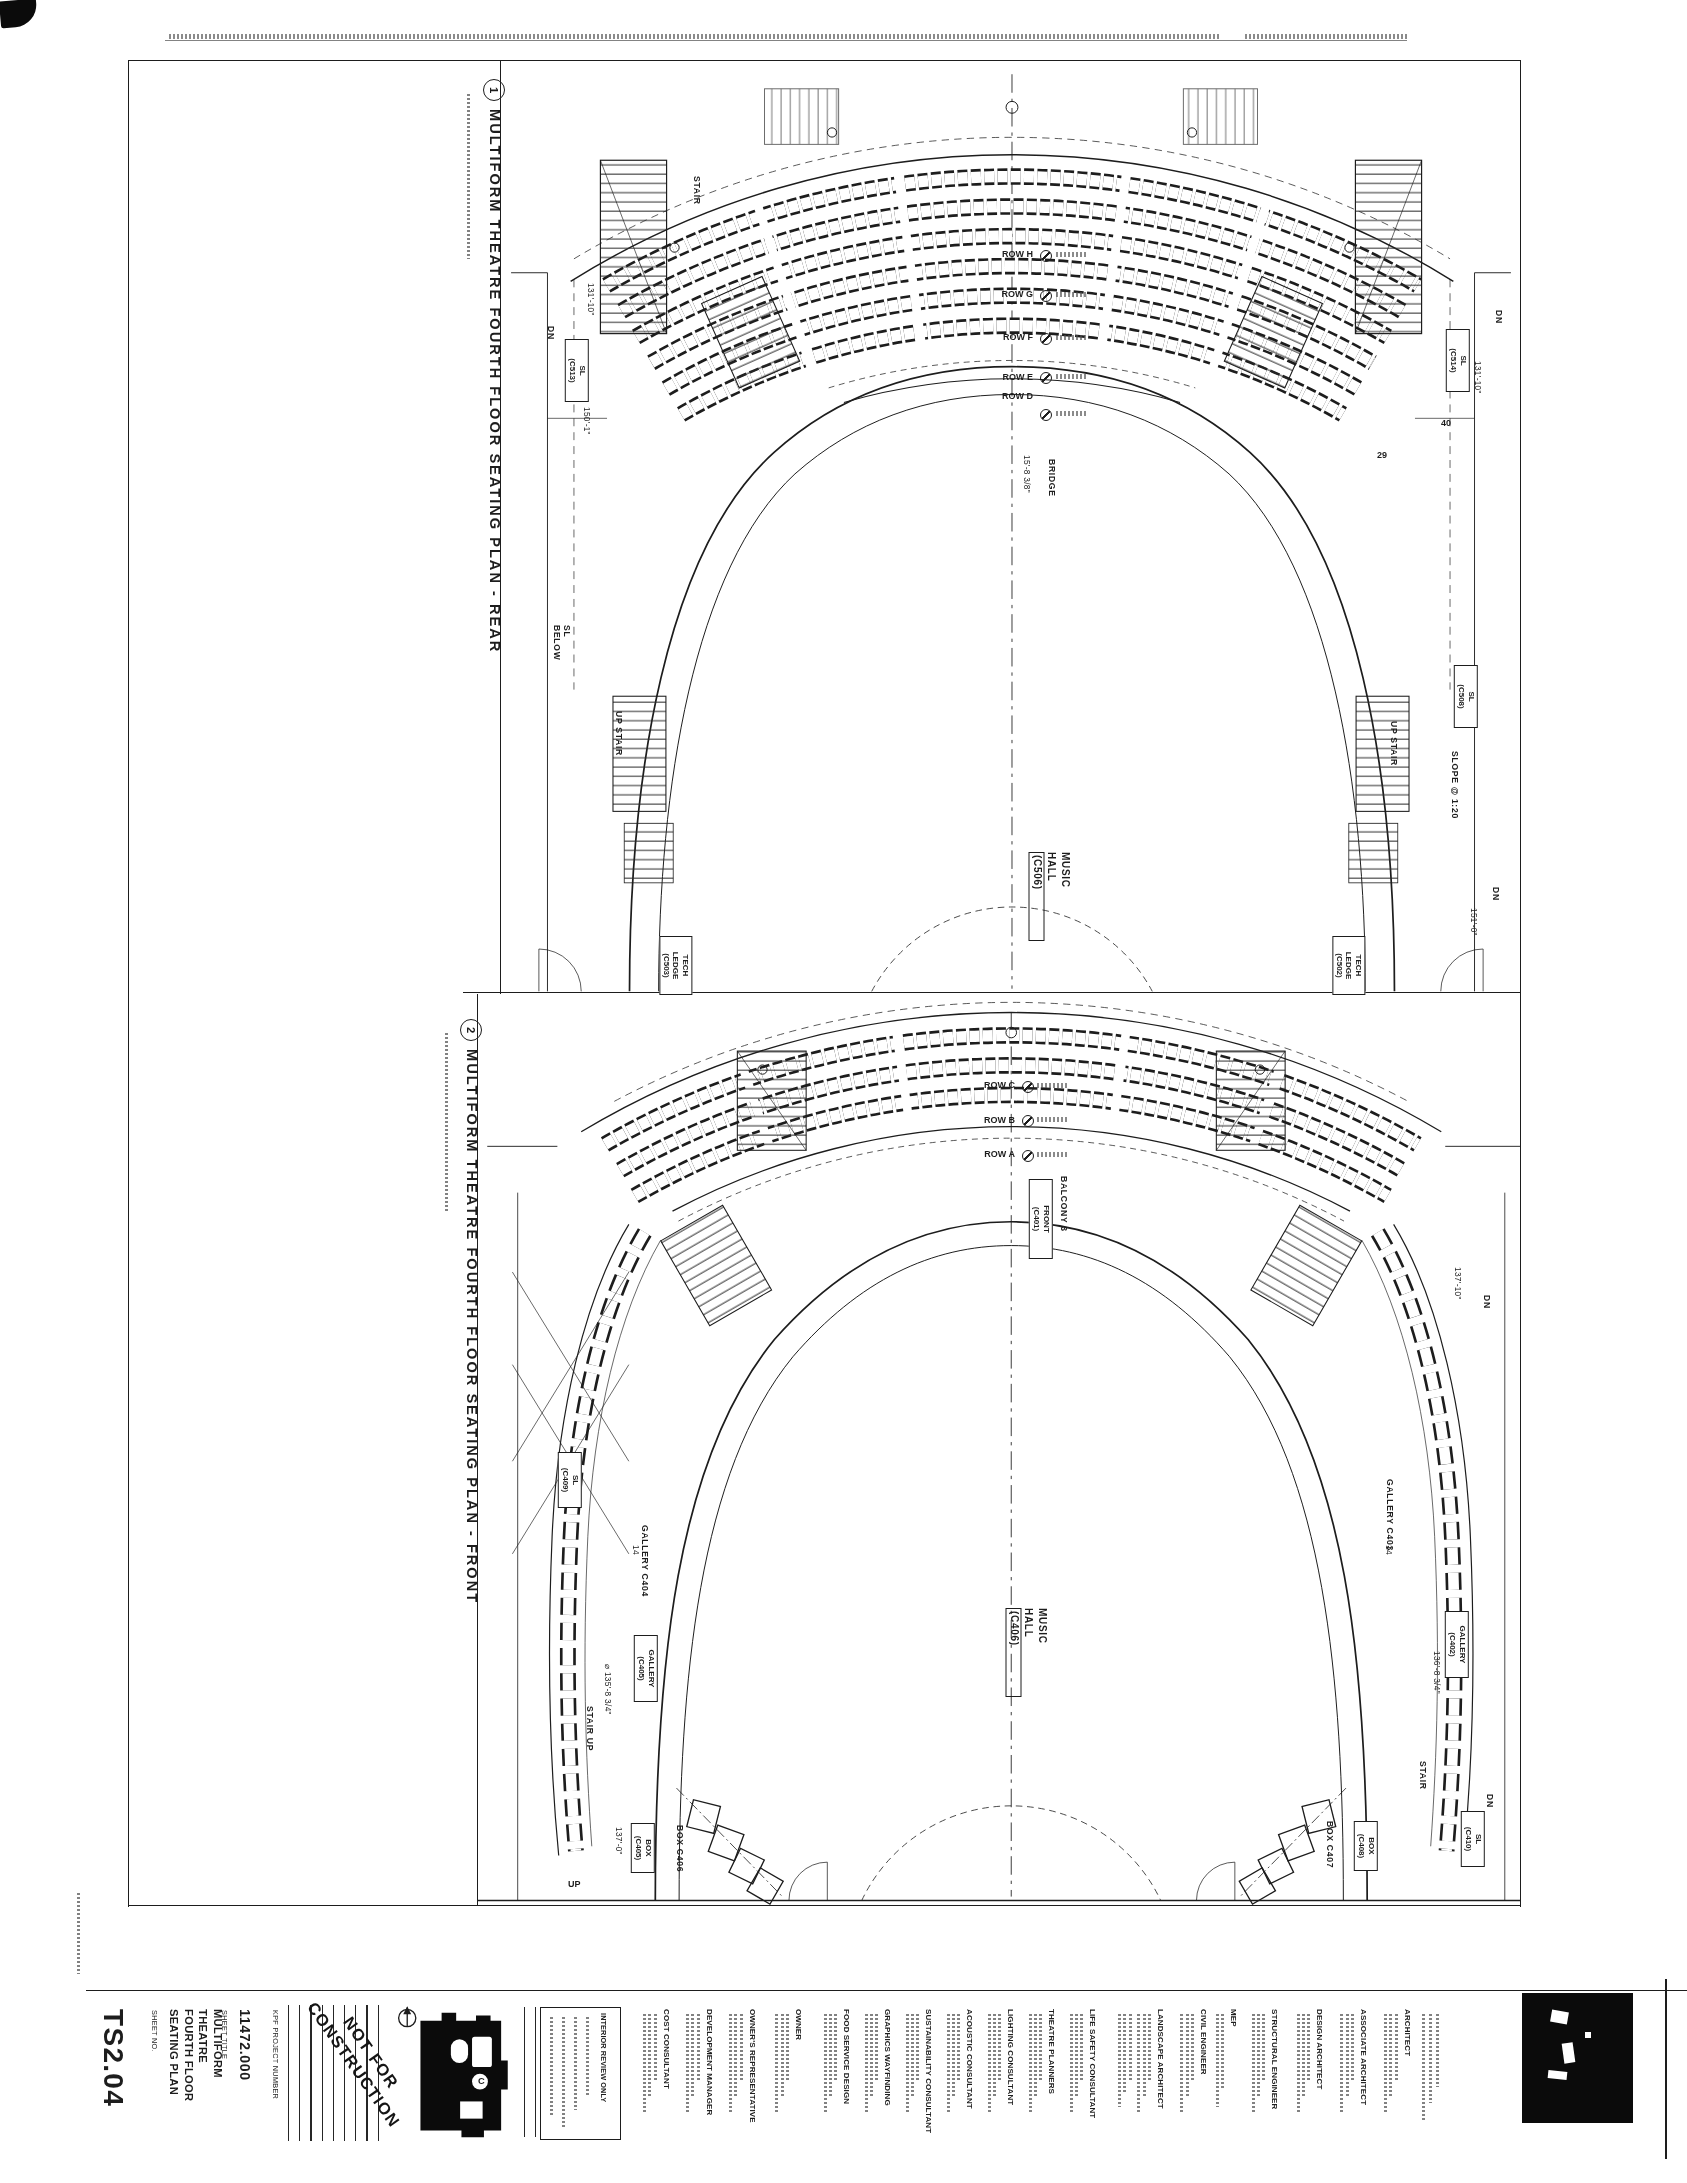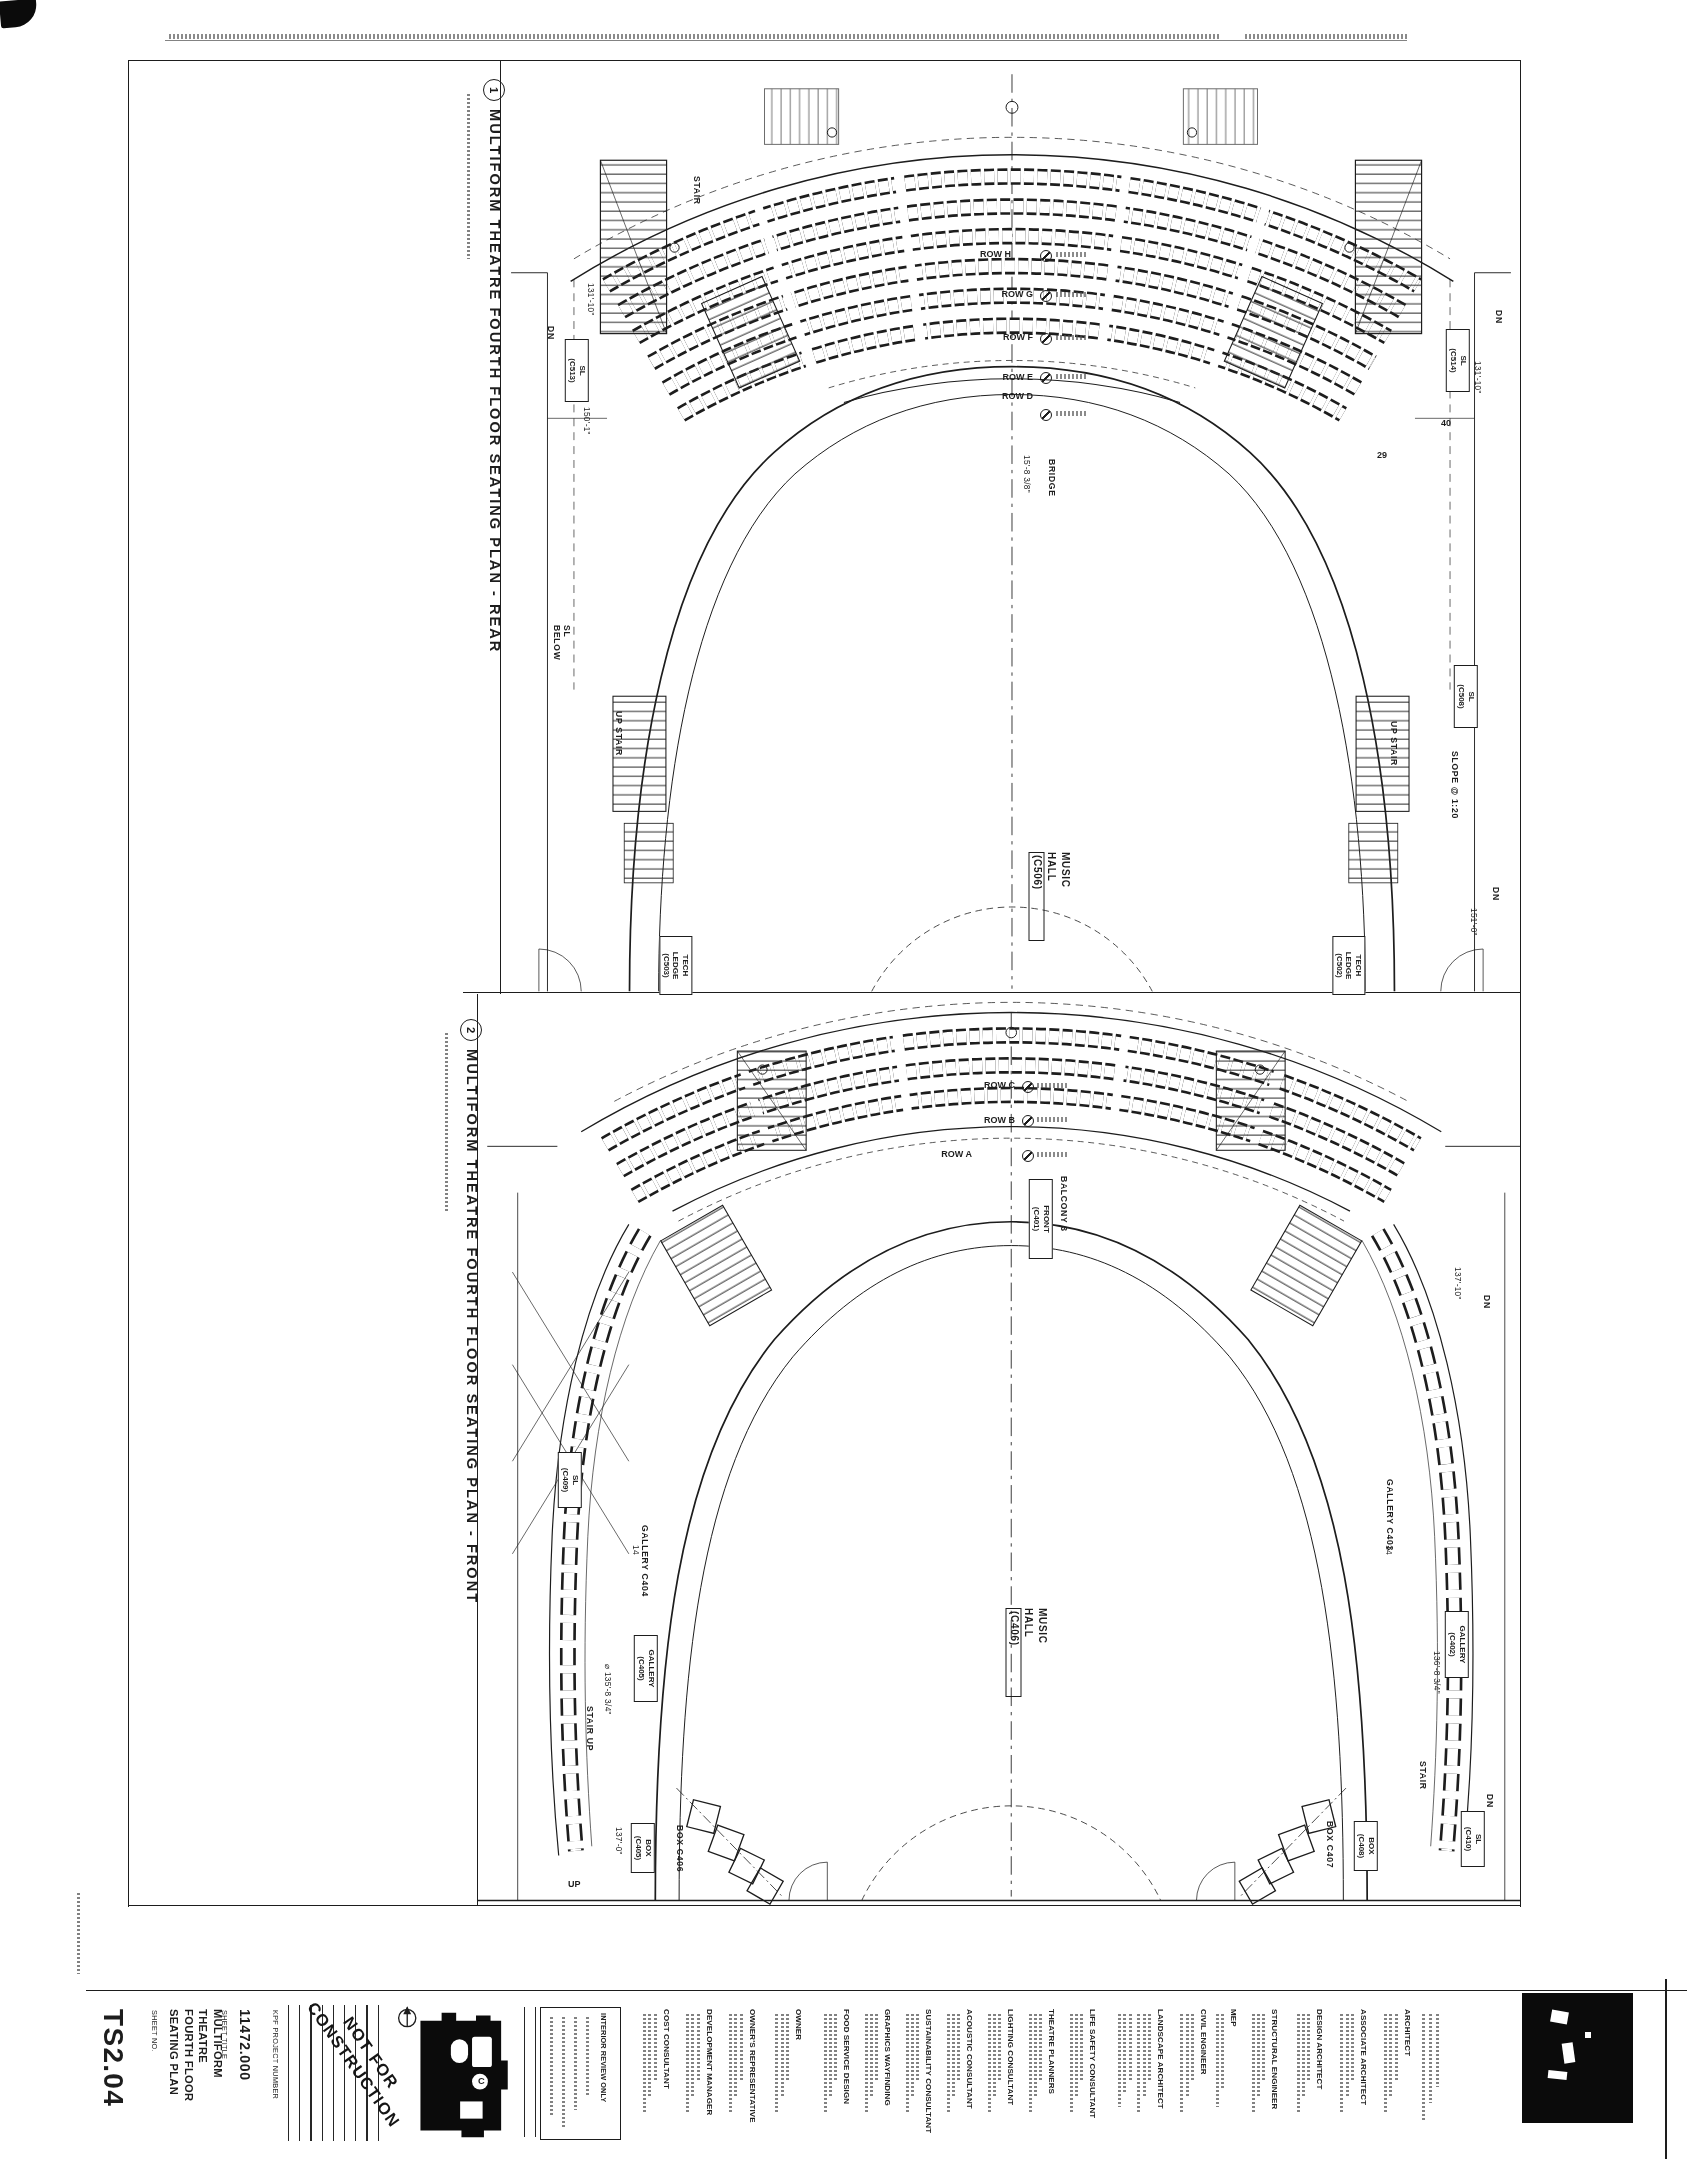--- a/index.html
+++ b/index.html
@@ -129,21 +129,21 @@
         <circle cx="1044" cy="108" r="7" stroke-width="1.5"></circle>
       <circle cx="262" cy="282" r="7" stroke-width="1.5"></circle>
         <circle cx="1282" cy="282" r="7" stroke-width="1.5"></circle>
       <path d="M1420 1406 A64 64 0 0 1 1484 1342" stroke-width="1.1"></path>
         <line x1="1484" y1="1342" x2="1484" y2="1406" stroke-width="1.1"></line>
       <path d="M121 1406 A64 64 0 0 0 57 1342" stroke-width="1.1"></path>
         <line x1="57" y1="1342" x2="57" y2="1406" stroke-width="1.1"></line>
     </g>
   </svg>
 
-  <div class="hlbl ralign" style="left:969px;top:249px;width:42px">ROW H</div>
+  <div class="hlbl ralign" style="left:991px;top:249px;width:42px">ROW H</div>
   <div class="hlbl ralign" style="left:991px;top:289px;width:42px">ROW G</div>
   <div class="hlbl ralign" style="left:991px;top:332px;width:42px">ROW F</div>
   <div class="hlbl ralign" style="left:991px;top:372px;width:42px">ROW E</div>
   <div class="hlbl ralign" style="left:991px;top:391px;width:42px">ROW D</div>
   <div class="elmark" style="left:1040px;top:250px"></div>
   <div class="elmark" style="left:1040px;top:290px"></div>
   <div class="elmark" style="left:1040px;top:333px"></div>
   <div class="elmark" style="left:1040px;top:372px"></div>
   <div class="elmark" style="left:1040px;top:409px"></div>
   <div class="smudge-h" style="left:1056px;top:252px;width:30px"></div>
@@ -278,21 +278,21 @@
       <path d="M1086 1370 A58 58 0 0 1 1144 1312" stroke-width="1.1"></path>
         <line x1="1144" y1="1312" x2="1144" y2="1370" stroke-width="1.1"></line>
       <circle cx="806" cy="58" r="8" stroke-width="1.5"></circle>
         <circle cx="430" cy="114" r="7" stroke-width="1.5"></circle>
         <circle cx="1182" cy="114" r="7" stroke-width="1.5"></circle>
     </g>
   </svg>
 
   <div class="hlbl ralign" style="left:973px;top:1080px;width:42px">ROW C</div>
   <div class="hlbl ralign" style="left:973px;top:1115px;width:42px">ROW B</div>
-  <div class="hlbl ralign" style="left:930px;top:1149px;width:42px">ROW A</div>
+  <div class="hlbl ralign" style="left:973px;top:1149px;width:42px">ROW A</div>
   <div class="elmark" style="left:1022px;top:1081px"></div>
   <div class="elmark" style="left:1022px;top:1115px"></div>
   <div class="elmark" style="left:1022px;top:1150px"></div>
   <div class="smudge-h" style="left:1037px;top:1083px;width:30px"></div>
   <div class="smudge-h" style="left:1037px;top:1117px;width:30px"></div>
   <div class="smudge-h" style="left:1037px;top:1152px;width:30px"></div>
 
   <div class="rot vtag" style="left:1029px;top:1179px;width:74px">
     <span>FRONT</span>
       <span>(C401)</span>

